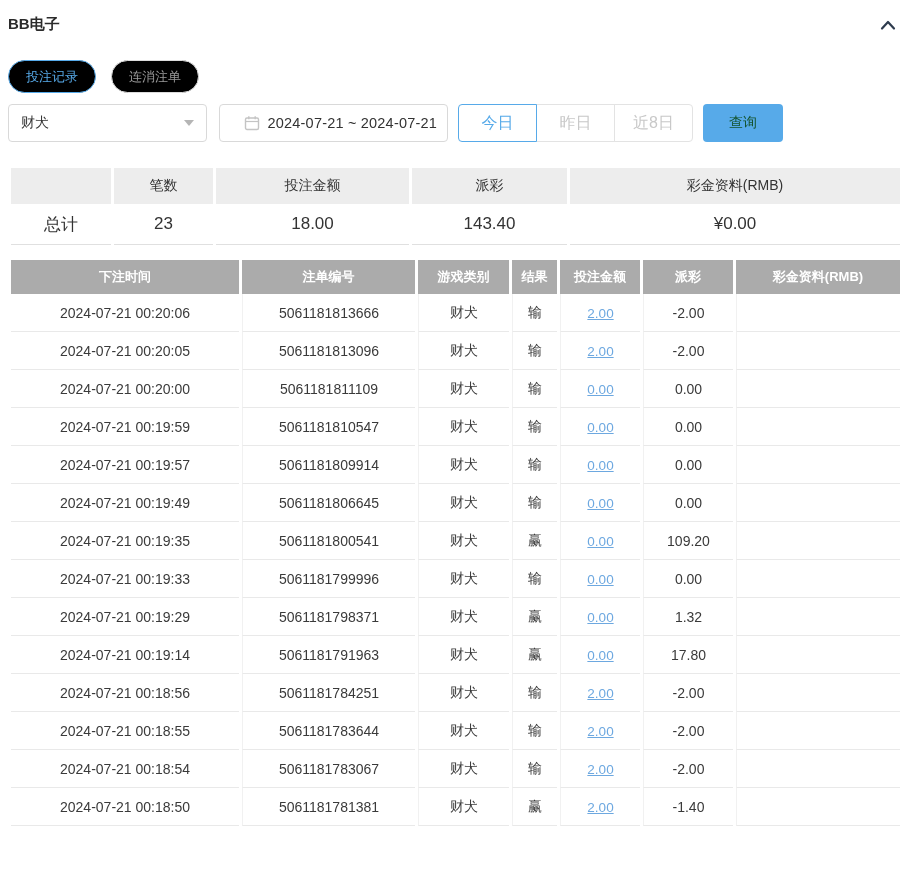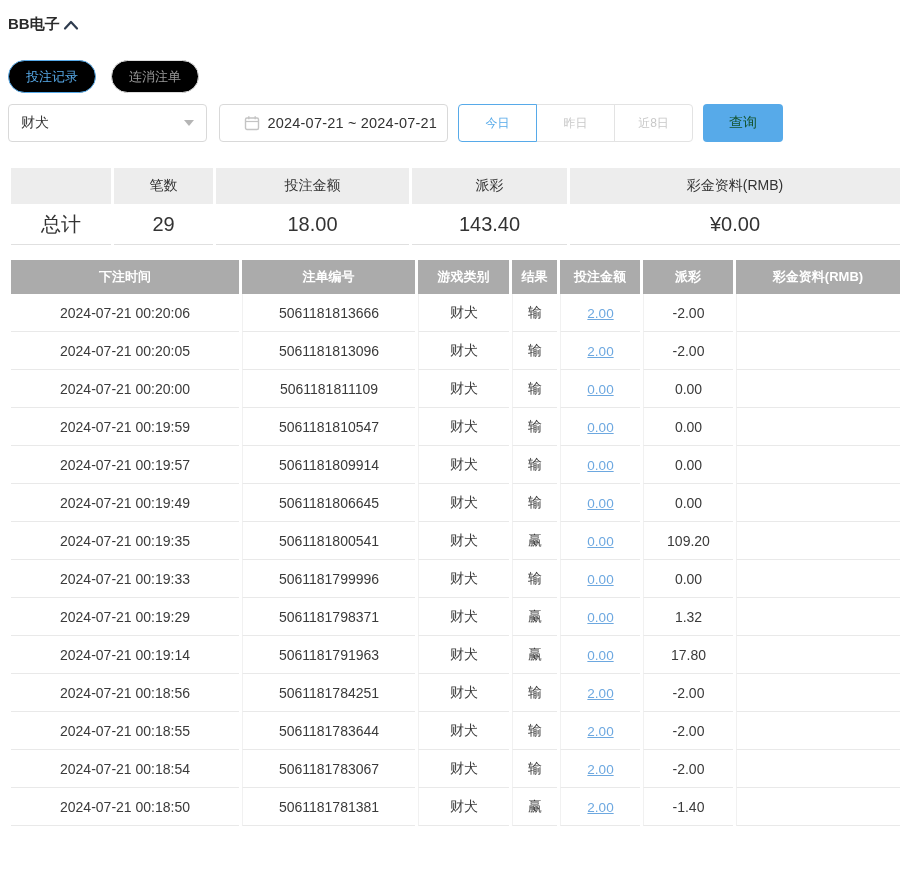--- a/index.html
+++ b/index.html
@@ -13,21 +13,21 @@
     --text:#333333;
     --chevron:#2e3b4e;
     --border:#dcdcdc;
   }
   *{box-sizing:border-box;margin:0;padding:0;}
   html,body{width:911px;height:894px;overflow:hidden;background:#fff;}
   body{font-family:"Liberation Sans","DejaVu Sans",sans-serif;color:var(--text);}
   .page{width:911px;height:894px;padding:0 8px;overflow:hidden;}
 
   
-  .panel-header{display:flex;align-items:center;padding:15px 4px 0 0;}
+  .panel-header{display:flex;justify-content:space-between;align-items:center;padding:15px 4px 0 0;}
   .panel-title{font-size:15px;font-weight:bold;color:#2b2b2b;}
   .collapse-btn{cursor:pointer;line-height:0;padding:2px;}
 
   
   .tabs{margin-top:26px;display:flex;gap:15px;}
   .tab{background:#000000;border:1px solid var(--border);border-radius:17px;
        height:33px;padding:0 17px;font-size:13px;color:var(--muted);cursor:pointer;
        font-family:inherit;}
   .tab.active{border-color:var(--accent);color:var(--accent);}
 
@@ -36,35 +36,35 @@
   .select{width:199px;height:38px;border:1px solid #d9d9d9;border-radius:4px;
           display:flex;align-items:center;justify-content:space-between;
           padding:0 12px;font-size:14px;cursor:pointer;}
   .caret{width:0;height:0;border-left:5px solid transparent;border-right:5px solid transparent;
          border-top:6px solid #b5b5b5;}
   .datebox{margin-left:12px;width:229px;height:38px;border:1px solid #d9d9d9;border-radius:4px;
            display:flex;align-items:center;padding:0 10px;font-size:14.5px;cursor:pointer;justify-content:flex-end;}
   .datebox .date-text{margin-left:8px;letter-spacing:0.2px;}
   .seg{margin-left:10px;display:flex;}
   .seg-btn{width:79px;height:38px;background:#fff;border:1px solid #e3e3e3;
-           font-size:12px;color:var(--disabled);cursor:pointer;margin-left:-1px;
+           font-size:16px;color:var(--disabled);cursor:pointer;margin-left:-1px;
            font-family:inherit;position:relative;}
   .seg-btn:first-child{margin-left:0;border-radius:4px 0 0 4px;}
   .seg-btn:last-child{border-radius:0 4px 4px 0;}
   .seg-btn.active{border-color:var(--accent);color:var(--accent);z-index:1;}
   .query-btn{margin-left:10px;width:80px;height:38px;background:var(--accent);
              border:none;border-radius:4px;color:#14532d;font-size:14px;cursor:pointer;
              font-family:inherit;}
 
   
   table{border-collapse:separate;border-spacing:3px 0;width:100%;}
   .summary{margin-top:26px;}
   .summary th{background:var(--summary-head-bg);height:36px;font-size:14px;
               font-weight:normal;color:#333;text-align:center;}
-  .summary td{height:41px;text-align:center;font-size:20px;border-bottom:1px solid #e0e0e0;}
+  .summary td{height:41px;text-align:center;font-size:17px;border-bottom:1px solid #e0e0e0;}
 
   
   .bets{margin-top:15px;}
   .bets th{background:var(--thead-bg);color:#fff;height:34px;font-size:13px;
            font-weight:bold;text-align:center;}
   .bets td{height:38px;text-align:center;font-size:14px;color:#3a3a3a;
            border-bottom:1px solid #e9e9e9;background:#fff;}
   .bets td + td{border-left:1px solid #f1f1f1;}
   .amt-link{color:var(--link);text-decoration:underline;font-size:13.5px;}
   .neg{color:var(--negative);}
@@ -125,21 +125,21 @@
         <th></th>
         <th>笔数</th>
         <th>投注金额</th>
         <th>派彩</th>
         <th>彩金资料(RMB)</th>
       </tr>
     </thead>
     <tbody>
       <tr>
         <td>总计</td>
-        <td>29</td>
+        <td>23</td>
         <td>18.00</td>
         <td>143.40</td>
         <td>¥0.00</td>
       </tr>
     </tbody>
   </table>
 
   <table class="bets">
     <colgroup>
         <col style="width:228px">

